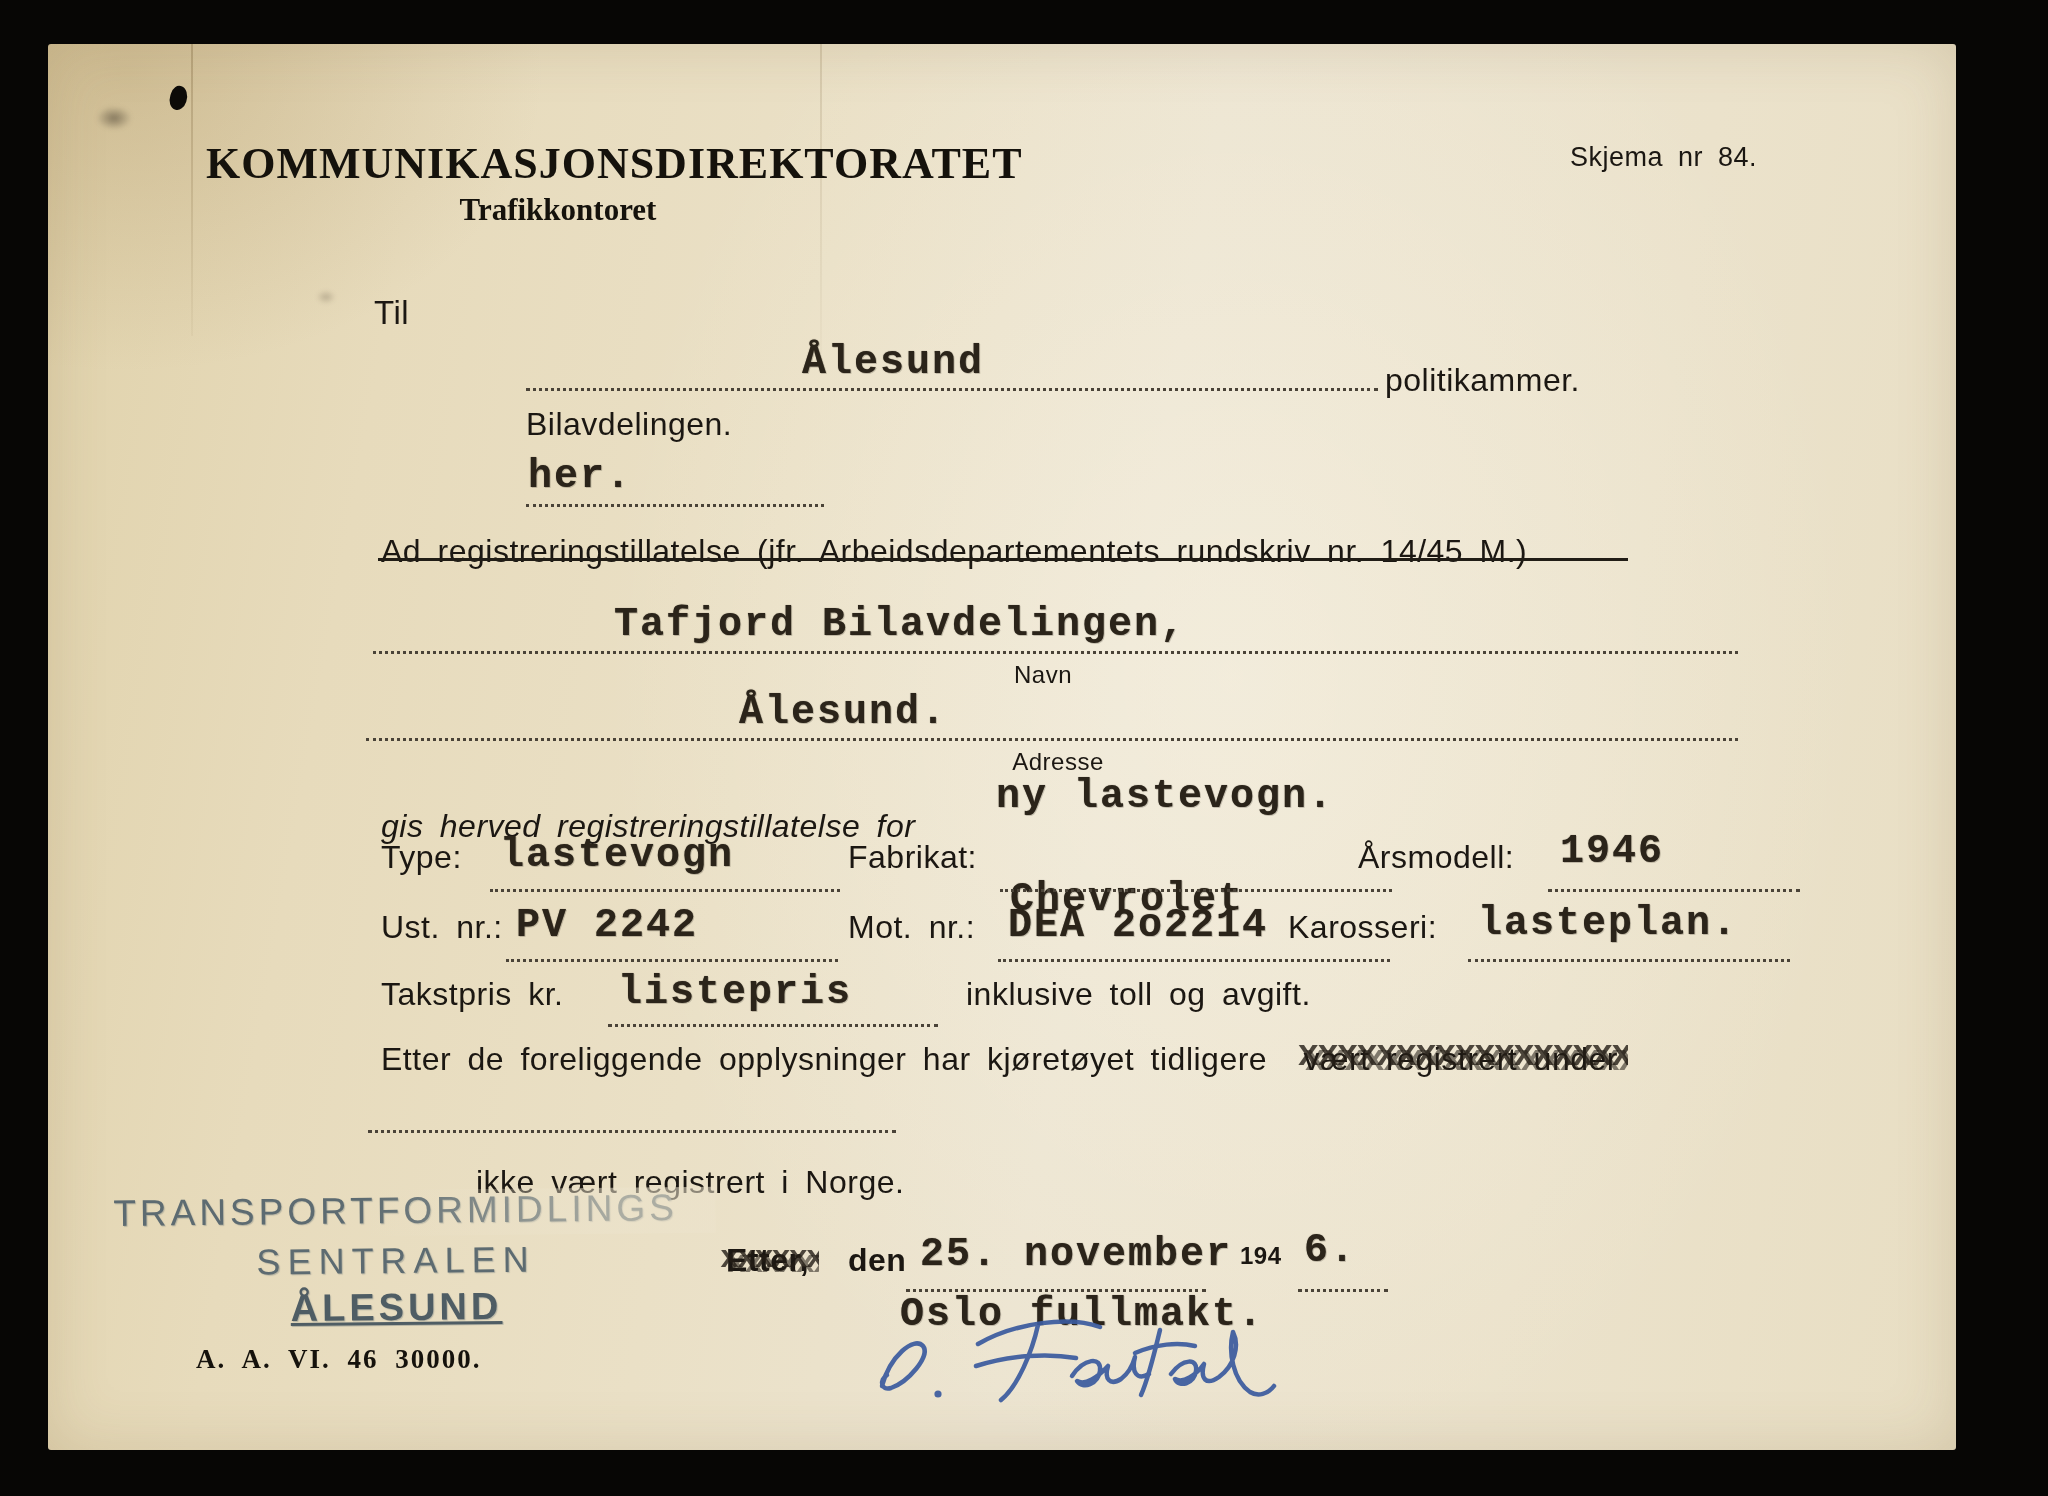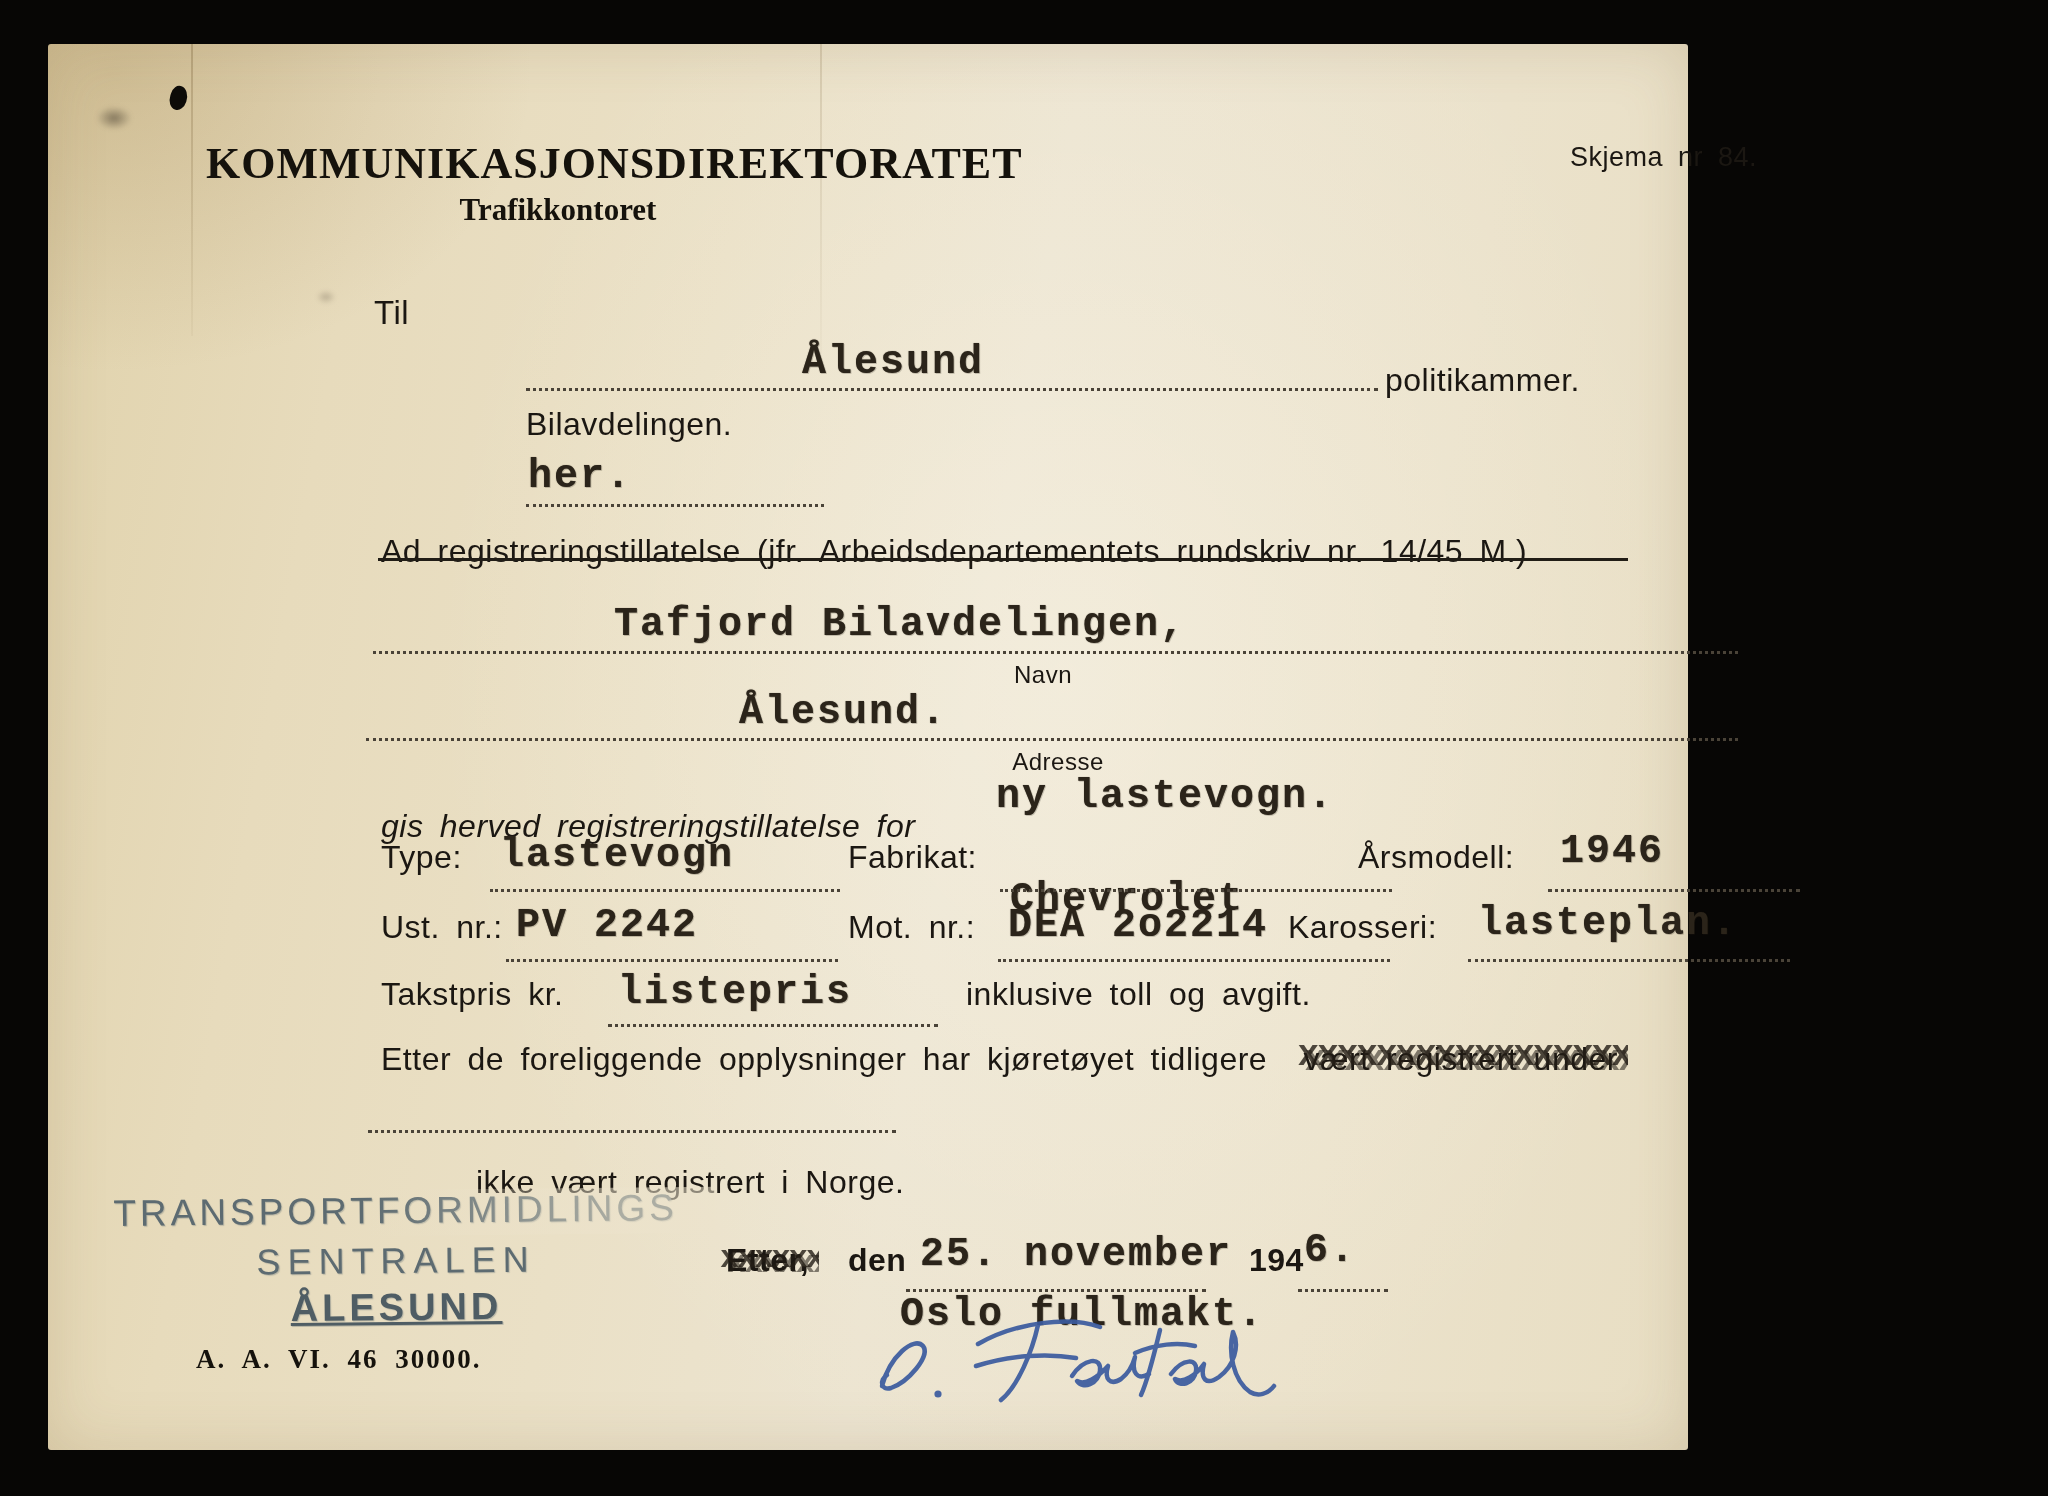--- a/index.html
+++ b/index.html
@@ -2,21 +2,21 @@
 <html><head>
 <meta charset="utf-8">
 <style>
   html,body{margin:0;padding:0;}
   body{
     width:2048px;height:1496px;position:relative;overflow:hidden;
     background:#070605;
     font-family:"Liberation Sans",sans-serif;
   }
   #paper{
-    position:absolute;left:48px;top:44px;width:1640px;height:1406px;
+    position:absolute;left:48px;top:44px;width:1908px;height:1406px;
     background:
       radial-gradient(ellipse 700px 500px at 4% 2%, rgba(160,130,80,.28), rgba(160,130,80,0) 60%),
       radial-gradient(ellipse 900px 1200px at 62% 45%, rgba(255,252,242,.35), rgba(255,252,242,0) 70%),
       linear-gradient(100deg,#e0d2ab 0%,#e7dbbc 18%,#eae0c6 38%,#ece4d0 55%,#ebe2cb 78%,#e8dec3 100%);
     border-radius:3px;
     box-shadow:inset 0 0 60px rgba(120,95,50,.18);
   }
   .abs{position:absolute;}
   .print{font-family:"Liberation Sans",sans-serif;color:#1b1712;letter-spacing:.5px;word-spacing:7px;white-space:nowrap;}
   .typed{
@@ -141,21 +141,21 @@
   </div>
 
   <div class="abs print" style="left:678px;top:1198px;font-size:32px;font-weight:bold;">
     <span class="struck">
       <span>Etter,</span>
       <span class="xover" style="font-size:32px;top:-2px;">xxxxxx</span>
     </span>
   </div>
   <div class="abs print" style="left:800px;top:1198px;font-size:32px;font-weight:bold;">den</div>
   <div class="abs typed" style="left:872px;top:1188px;font-size:40px;">25. november</div>
-  <div class="abs print" style="left:1192px;top:1198px;font-size:32px;font-weight:bold;margin-left:9px;">194</div>
+  <div class="abs print" style="left:1192px;top:1198px;font-size:24px;font-weight:bold;">194</div>
   <div class="abs typed" style="left:1256px;top:1184px;font-size:40px;">6.</div>
   <div class="abs dots" style="left:858px;top:1245px;width:300px;"></div>
   <div class="abs dots" style="left:1250px;top:1245px;width:90px;"></div>
 
   <div class="abs typed" style="left:852px;top:1248px;font-size:40px;">Oslo fullmakt.</div>
 
   <div class="abs" style="left:790px;top:1256px;width:450px;height:150px;">
     <span class="hiddenlabel">E. Farstad</span>
     <svg width="450" height="150" viewBox="0 0 450 150" fill="none" style="opacity:.92;">
       <g stroke="#3b5b9f" stroke-width="4.5" stroke-linecap="round" stroke-linejoin="round">

